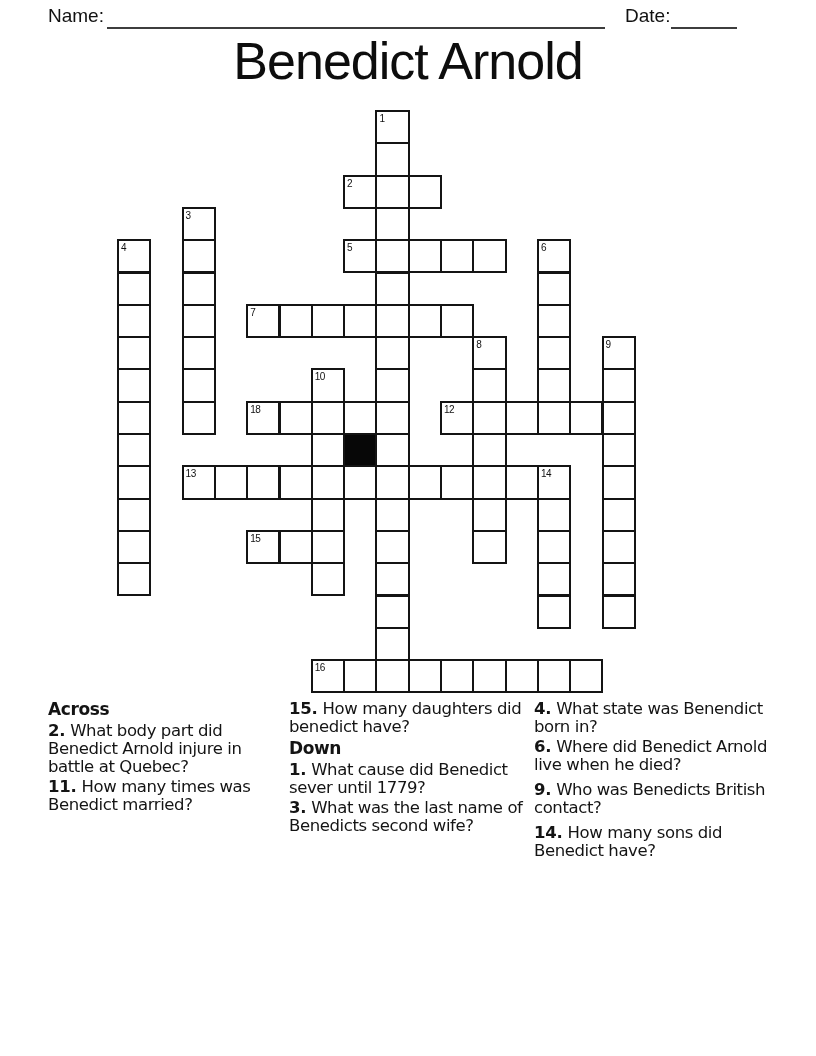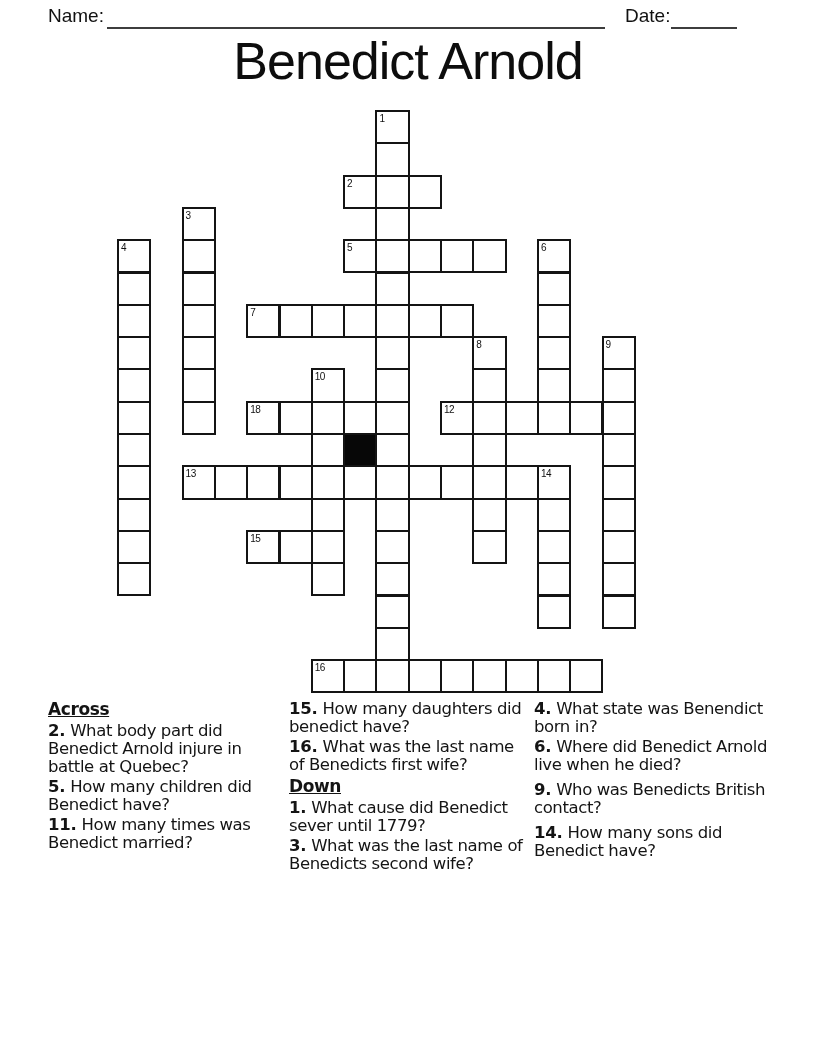--- a/index.html
+++ b/index.html
@@ -66,21 +66,20 @@
     font-size: 16.5px;
     line-height: 18px;
     letter-spacing: -0.4px;
     color: #141414;
   }
   .col-1 { left: 48px; }
   .col-2 { left: 289px; }
   .col-3 { left: 534px; }
   .clue-heading {
     font-weight: bold;
-    text-decoration: underline;
     font-size: 17px;
     margin: 3px 0 4px 0;
   }
   .clue-col > :first-child { margin-top: 0; }
   p.clue { margin: 0 0 2px 0; }
   p.clue.sb { margin-top: 7px; }
   p.clue b { letter-spacing: -0.2px; }
 </style>
 </head>
 <body>
@@ -233,26 +232,24 @@
     <div class="cell" style="left: 504.6px; top: 659.1px; width: 34.3px; height: 34.3px;"></div>
     <div class="cell" style="left: 536.9px; top: 659.1px; width: 34.3px; height: 34.3px;"></div>
     <div class="cell" style="left: 569.2px; top: 659.1px; width: 34.3px; height: 34.3px;"></div>
     <div class="cell black" style="left: 343.1px; top: 433px; width: 34.3px; height: 34.3px;"></div>
   </div>
 
 <div class="clues">
   <div class="clue-col col-1">
       <div class="clue-heading">Across</div>
       <p class="clue"><b>2.</b> What body part did Benedict Arnold injure in battle at Quebec?</p>
-      <p class="clue"><b>5.</b> How many children did Benedict have?</p>
       <p class="clue"><b>11.</b> How many times was Benedict married?</p>
     </div>
   <div class="clue-col col-2">
       <p class="clue"><b>15.</b> How many daughters did benedict have?</p>
-      <p class="clue"><b>16.</b> What was the last name of Benedicts first wife?</p>
       <div class="clue-heading">Down</div>
       <p class="clue"><b>1.</b> What cause did Benedict sever until 1779?</p>
       <p class="clue"><b>3.</b> What was the last name of Benedicts second wife?</p>
     </div>
   <div class="clue-col col-3">
       <p class="clue"><b>4.</b> What state was Benendict born in?</p>
       <p class="clue"><b>6.</b> Where did Benedict Arnold live when he died?</p>
       <p class="clue sb"><b>9.</b> Who was Benedicts British contact?</p>
       <p class="clue sb"><b>14.</b> How many sons did Benedict have?</p>
     </div>

